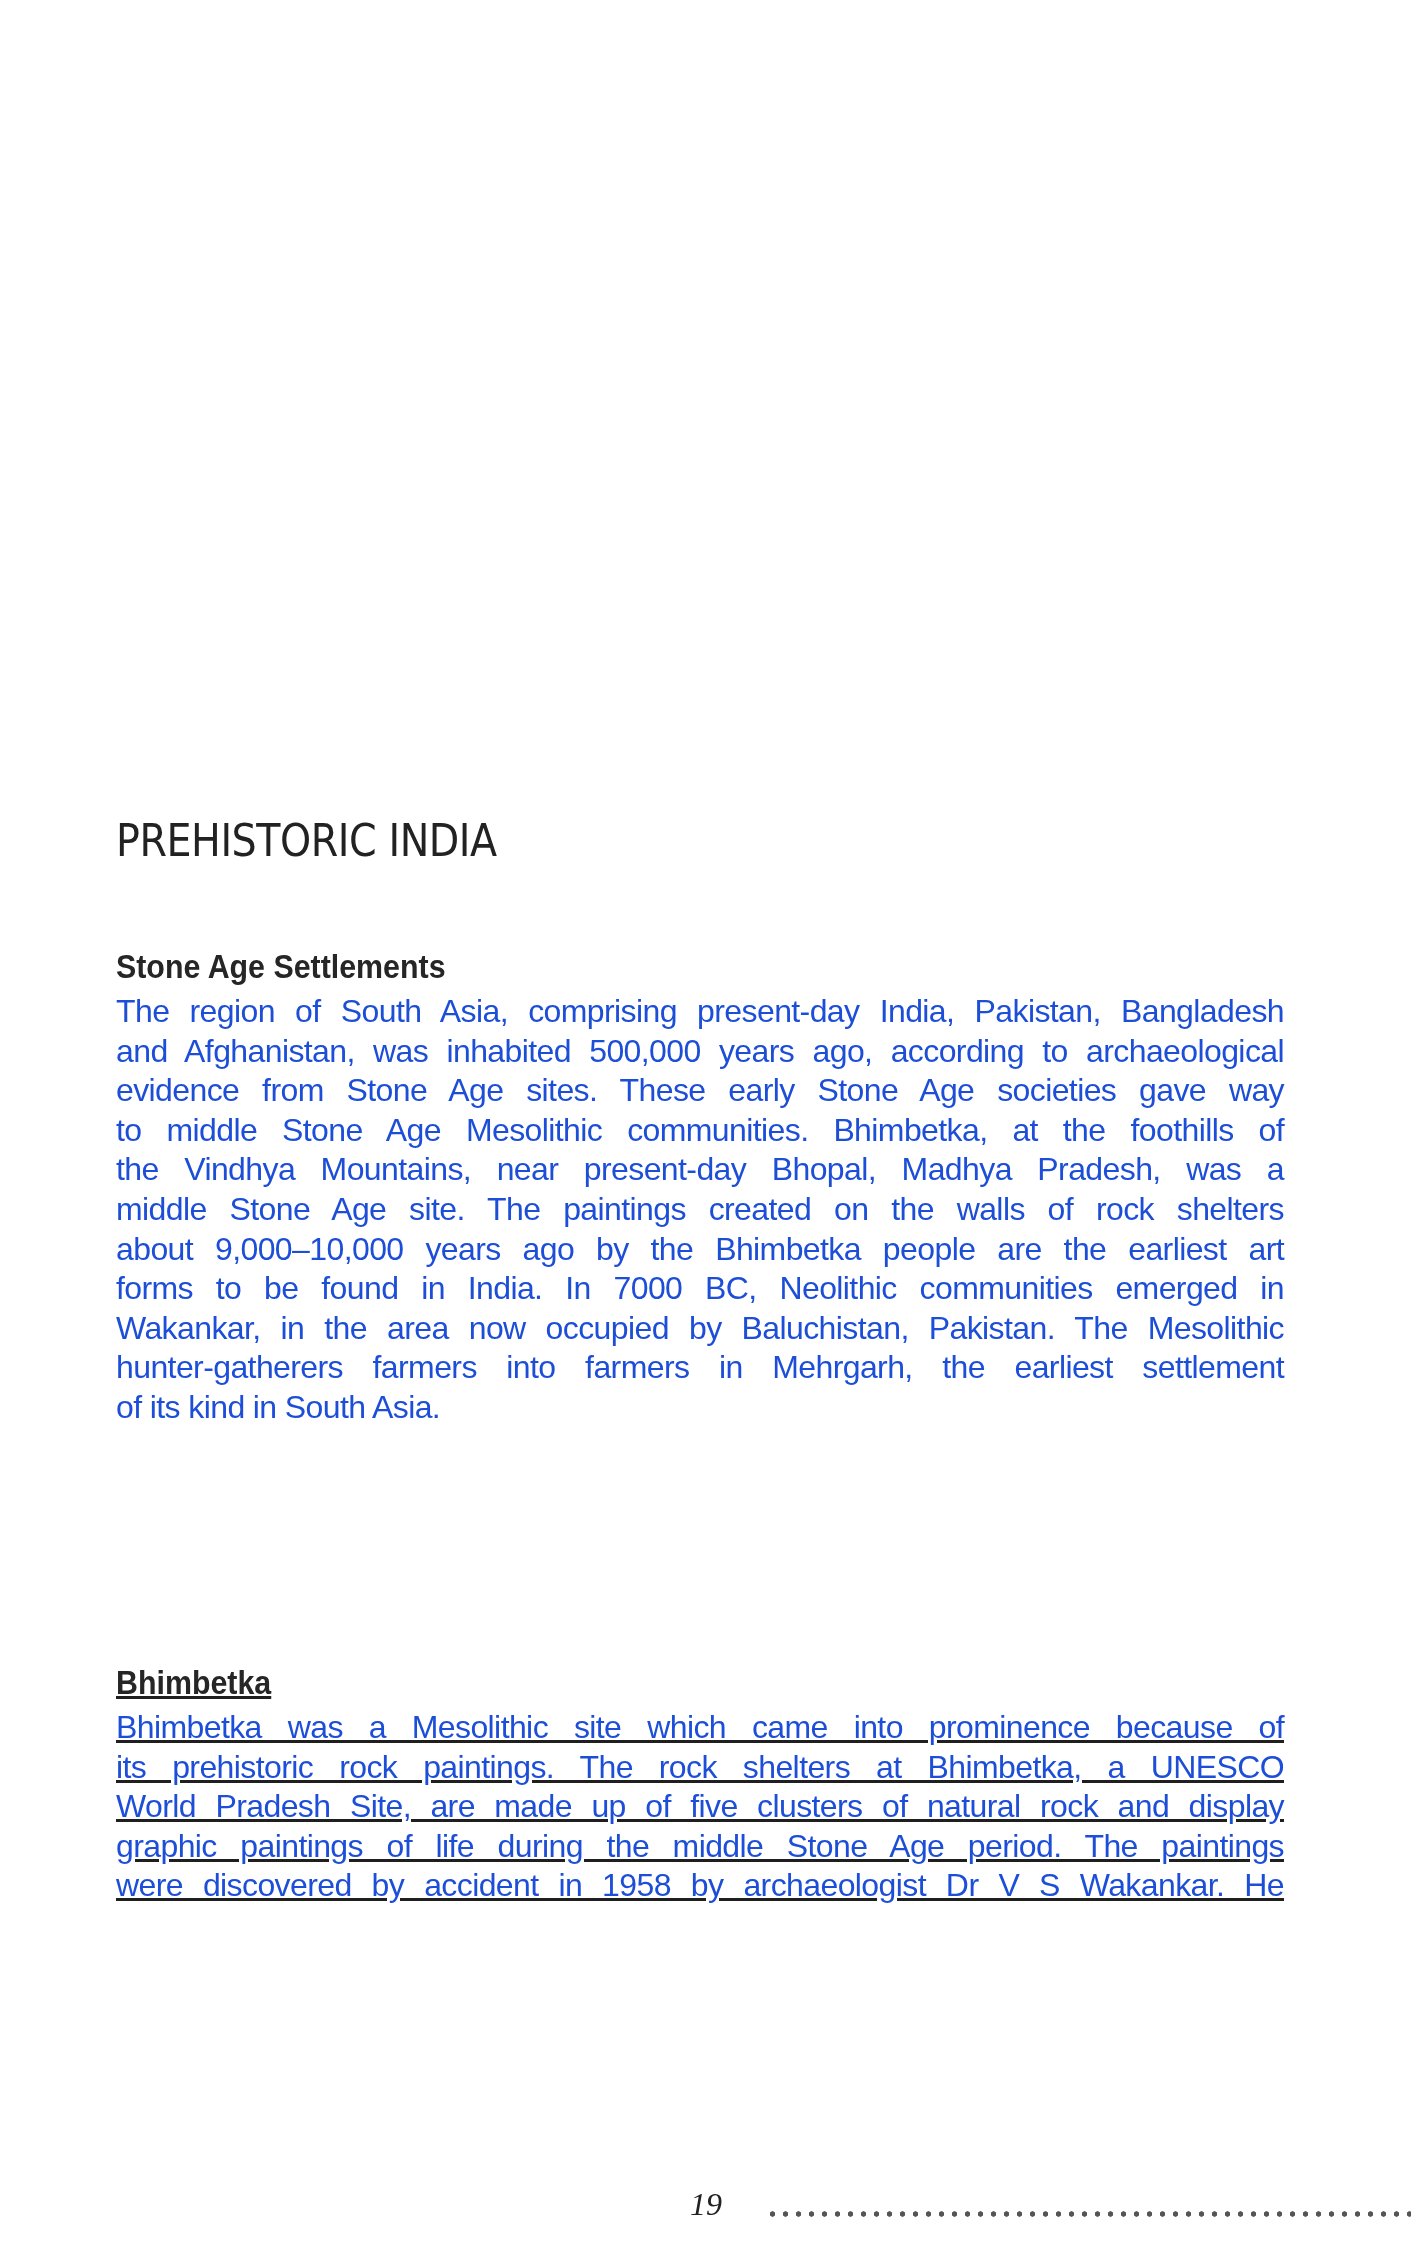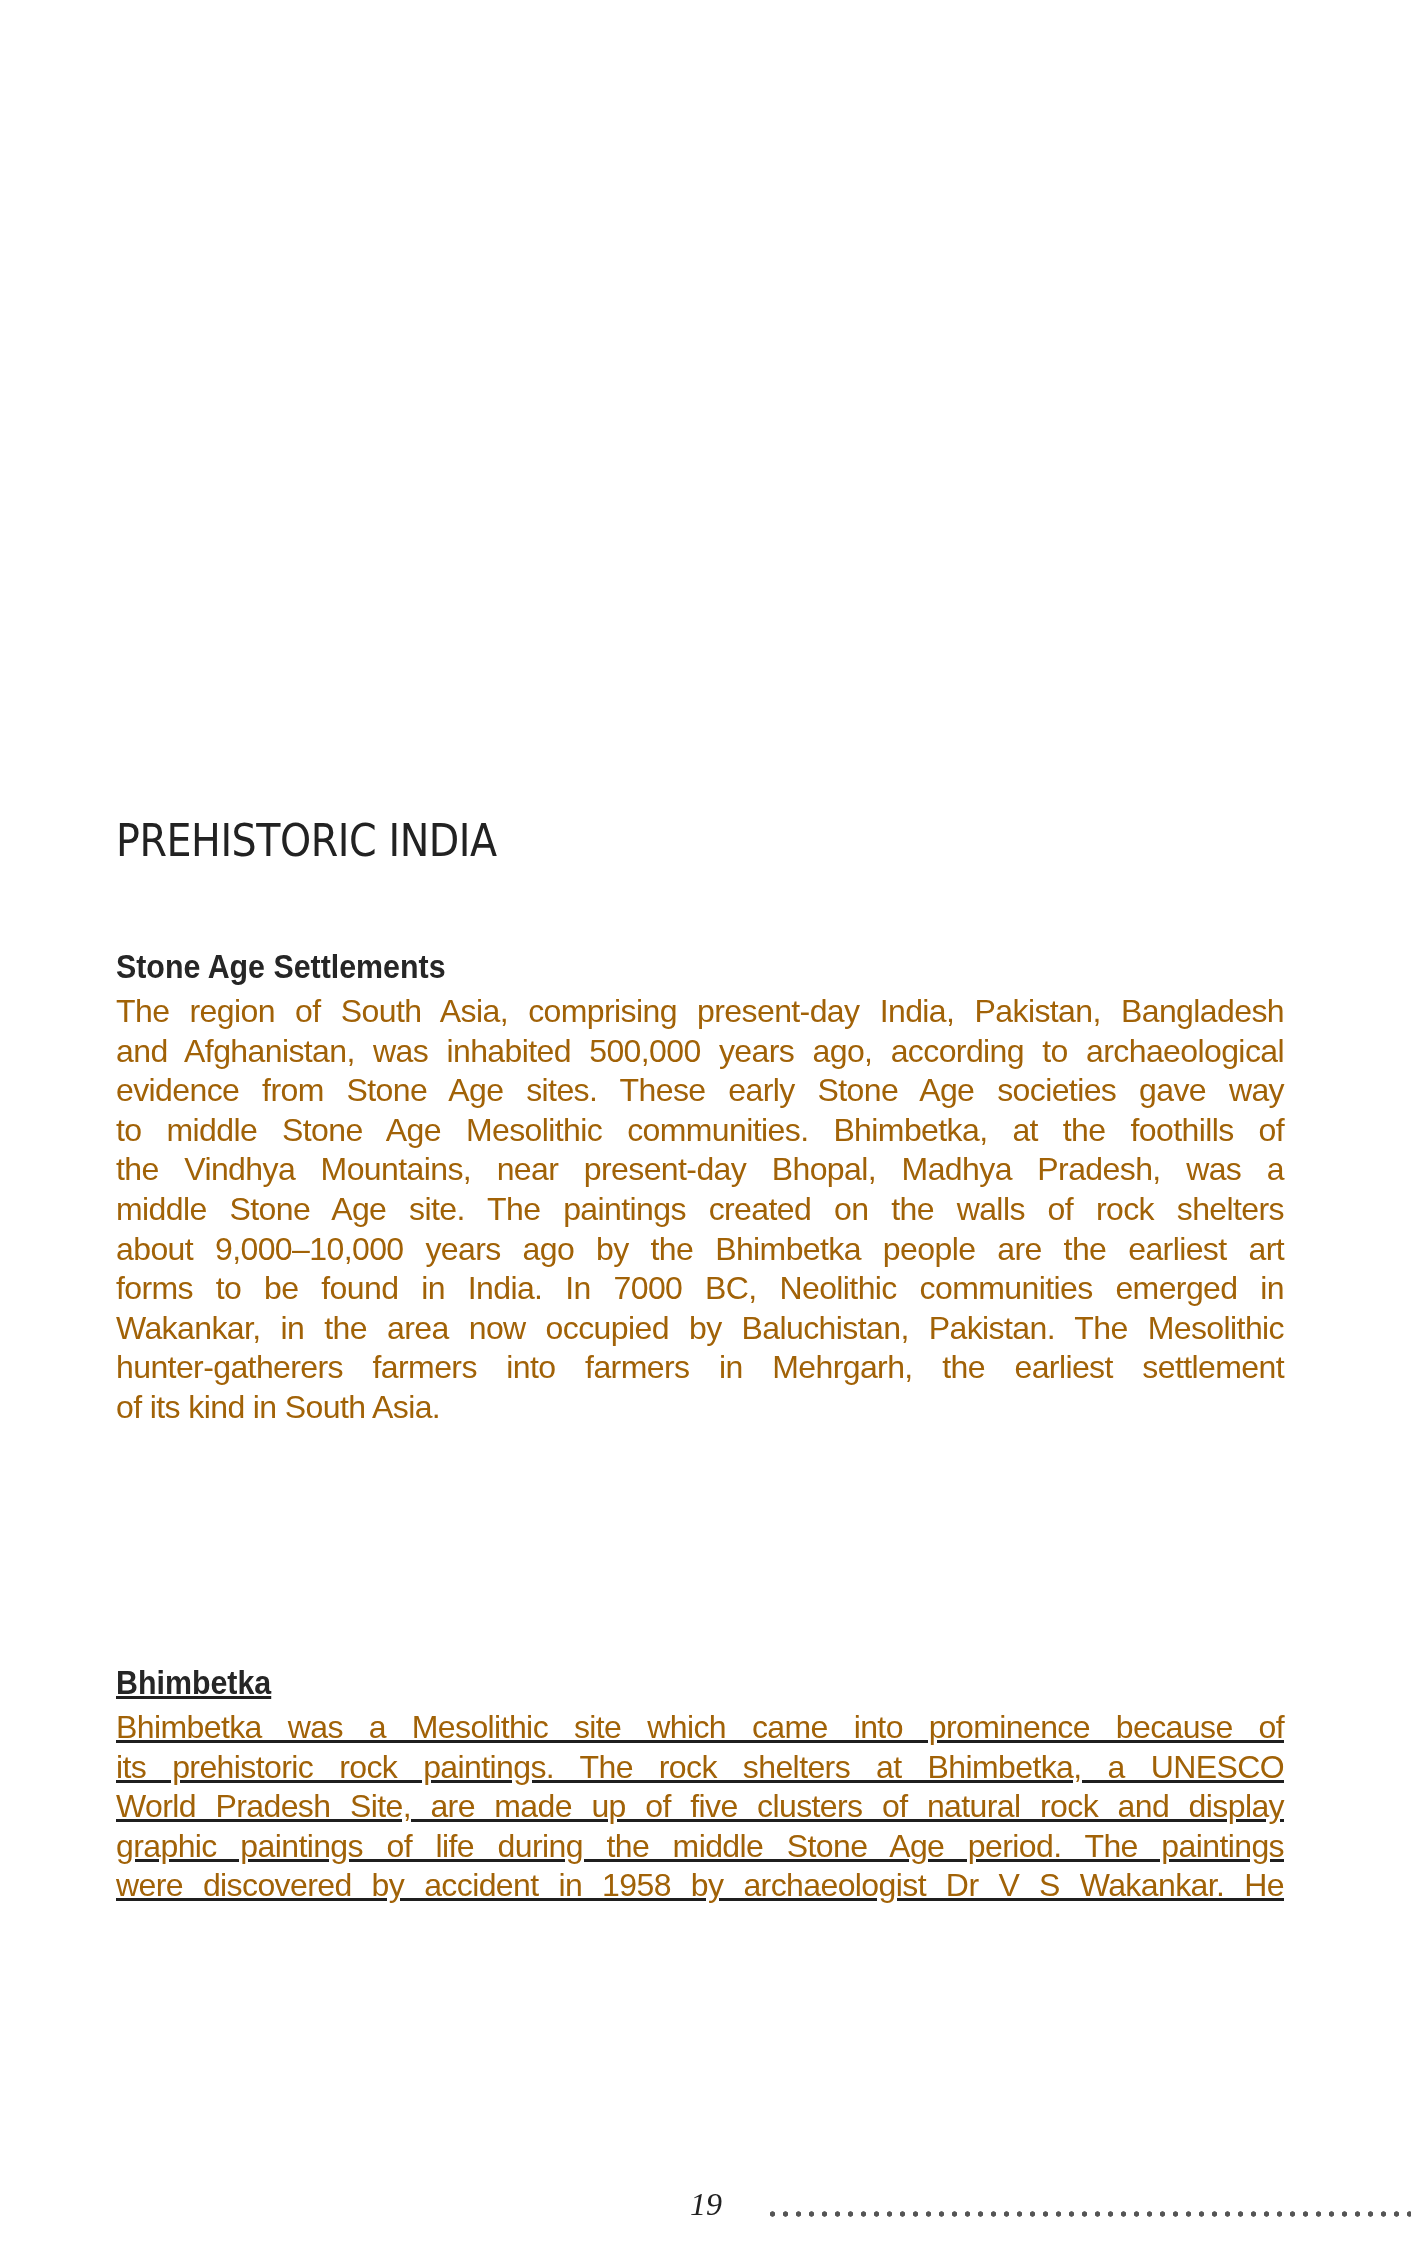--- a/index.html
+++ b/index.html
@@ -9,21 +9,21 @@
          font-family:"DejaVu Sans", sans-serif; font-weight:normal; letter-spacing:-0.5px;
          color:#222; margin:0; transform:scaleX(0.9); transform-origin:left; }
   .section { position:absolute; left:116px; width:1168px; }
   .sec-1 { top:930px;margin-top:12px; }
   .sec-2 { top:1658px;text-decoration:underline; }
   .subheading { font-size:33px; font-weight:bold; color:#262626; margin:0;
          height:50px; line-height:50px; transform:scaleX(0.92); transform-origin:left; }
   .body-text { margin:0; }
   .line { display:block; font-size:32px; line-height:39.6px; height:39.6px;
          white-space:nowrap; text-align:justify; text-align-last:justify;
-         color:#a16207; letter-spacing:-0.6px; }
+         color:#1d4ed8; letter-spacing:-0.6px; }
   .line.last { text-align-last:left; }
   .footer { position:absolute; left:0; top:2180px; width:1411px; height:50px; }
   .page-number { position:absolute; left:690px; top:6px; font-style:italic;
          font-size:32px; color:#222; font-family:"Liberation Serif", serif; }
   .dot-leader { position:absolute; left:766px; top:30px; right:0; height:8px;
          background-image:radial-gradient(circle, #555 2.4px, transparent 3px);
          background-size:13px 8px; background-repeat:repeat-x; }
 </style>
 </head>
 <body>

